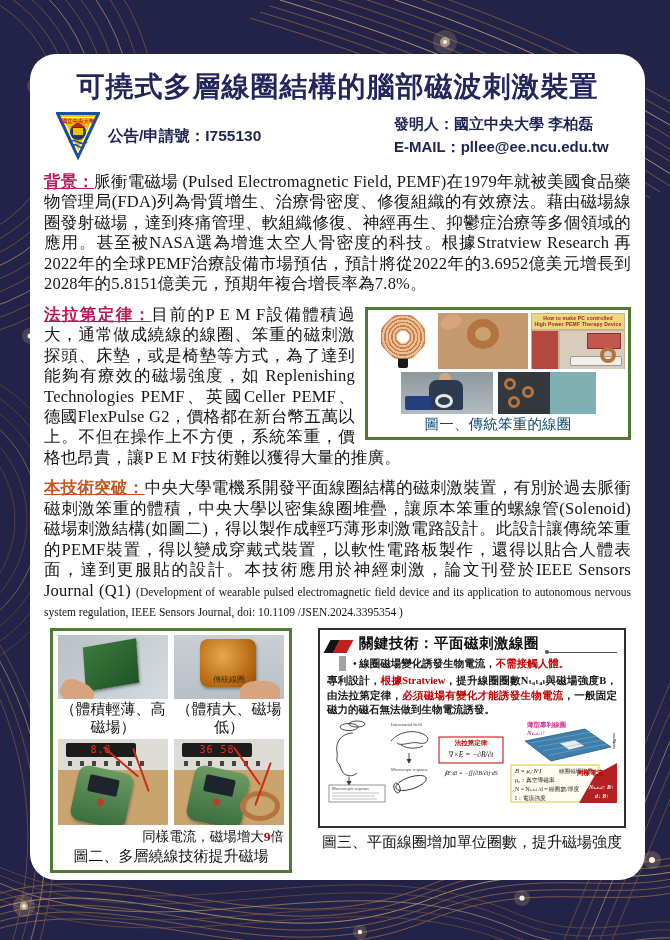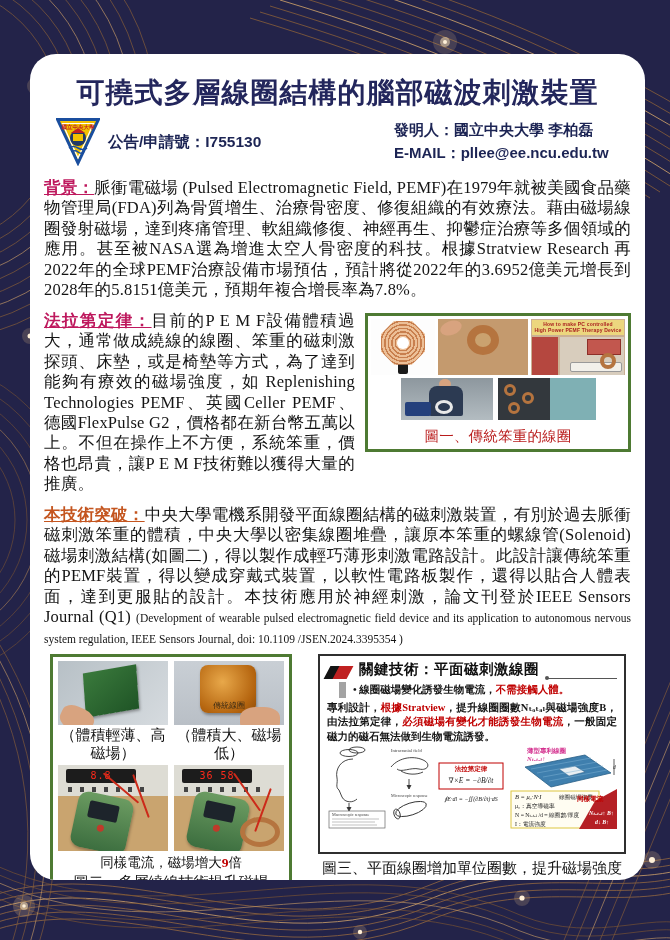--- a/index.html
+++ b/index.html
@@ -3,21 +3,21 @@
 <meta charset="utf-8">
 <style>
   * { margin:0; padding:0; box-sizing:border-box; }
   html,body { width:670px; height:940px; }
   body { position:relative; background:#232349; overflow:hidden;
          font-family:"Liberation Serif","DejaVu Serif",serif; }
   .bg-decor { position:absolute; inset:0; z-index:0; }
 
   .card { position:absolute; left:30px; top:54px; width:615px; height:826px;
           background:#ffffff; border-radius:26px; z-index:1; overflow:hidden;
-          padding:16px 12px 0 12px; }
+          padding:10px 12px 0 12px; }
 
   .title { text-align:center; font-family:"Liberation Sans","DejaVu Sans",sans-serif;
            font-weight:bold; font-size:28px; letter-spacing:1px; color:#23265c;
            margin-top:4px; }
 
   .meta { position:relative; height:56px; margin-top:4px; }
   .badge { position:absolute; left:14px; top:0; }
   .appno { position:absolute; left:66px; top:16px; font-family:"Liberation Sans",sans-serif;
            font-weight:bold; font-size:15.5px; color:#1c2454; }
   .inv-block { position:absolute; left:352px; top:2px; font-family:"Liberation Sans",sans-serif;
@@ -46,21 +46,21 @@
   .pg-dev { position:absolute; right:2px; bottom:3px; width:52px; height:10px; background:#f2f0ea; border:1px solid #999; border-radius:2px;}
   .pg-coil { position:absolute; right:8px; bottom:6px; width:16px; height:16px; border:4px solid #b5743f; border-radius:50%; }
   .f1d { width:92px; background:linear-gradient(#8d979e,#b3bcc1); }
   .f1e { width:98px; background:#33383d; }
   .person-body { position:absolute; left:28px; top:8px; width:34px; height:30px; background:#2c3a52; border-radius:8px 8px 2px 2px;}
   .person-head { position:absolute; left:38px; top:1px; width:12px; height:10px; background:#d8a37f; border-radius:50%;}
   .blue-box { position:absolute; left:4px; bottom:4px; width:26px; height:14px; background:#24407c; border-radius:2px;}
   .white-ring { position:absolute; left:34px; bottom:6px; width:18px; height:14px; border:3px solid #e8e8e8; border-radius:50%;}
   .mat-teal { position:absolute; right:0; top:0; width:46px; height:100%; background:#7fb0b4; }
   .mat-ring { position:absolute; width:12px; height:12px; border:3px solid #b5743f; border-radius:50%; }
-  .fig1-caption { text-align:center; font-size:14.5px; color:#b91c1c; margin-top:8px; }
+  .fig1-caption { text-align:center; font-size:14.5px; color:#0c4a6e; margin-top:2px; }
 
   .oct-coil { width:44px; height:44px; margin:2px auto 0;
       background:repeating-radial-gradient(circle at 50% 50%, #c87f4e 0 1.5px, #ecbf97 1.5px 3.5px);
       clip-path:polygon(30% 0,70% 0,100% 30%,100% 70%,70% 100%,30% 100%,0 70%,0 30%);
       position:relative; }
   .oct-hole { position:absolute; left:16px; top:16px; width:12px; height:12px; background:#fff; border-radius:50%; }
   .oct-handle { width:10px; height:12px; background:#1a1a1a; margin:-3px auto 0; border-radius:2px; }
   .ring-b { width:32px; height:30px; border:8px solid #b5743f; border-radius:50%; margin:6px auto 0; background:#caa26f;}
   .hand-b { position:absolute; left:2px; top:2px; width:22px; height:14px; background:#d8a37f; border-radius:50%; transform:rotate(-20deg);}
 
@@ -83,21 +83,21 @@
   .inst-screen { position:absolute; top:4px; left:8px; width:70px; height:14px; background:#1c1c1c; border-radius:2px;
           color:#ff2a1a; font-family:"DejaVu Sans Mono",monospace; font-size:10px; line-height:14px; text-align:center; letter-spacing:1px;}
   .inst-knobs { position:absolute; top:22px; left:10px; width:80px; height:5px;
           background:repeating-linear-gradient(90deg,#444 0 4px,transparent 4px 12px); }
   .meter { position:absolute; left:16px; top:30px; width:56px; height:56px; border-radius:10px;
           background:linear-gradient(#6b9b61,#3c6e3f); transform:rotate(12deg); box-shadow:1px 2px 3px rgba(0,0,0,.3);}
   .meter-lcd { position:absolute; left:12px; top:8px; width:30px; height:17px; background:#1d242b; border-radius:2px;}
   .meter-dot { position:absolute; left:24px; top:30px; width:7px; height:7px; background:#c03a2a; border-radius:50%;}
   .wire { position:absolute; width:46px; height:2px; background:#cc2a1a; border-radius:2px; }
   .coil-on-desk { position:absolute; right:4px; bottom:4px; width:40px; height:30px; border:5px solid #b5743f; border-radius:50%; }
-  .f2-note { text-align:center; font-size:13.5px; color:#111; margin-top:3px; }
+  .f2-note { text-align:right; font-size:13.5px; color:#111; margin-top:3px; }
   .f2-note .red { font-weight:bold; }
   .fig2-caption { text-align:center; font-size:15px; color:#111; margin-top:1px; }
 
   .fig3-wrap { width:308px; }
   .fig3 { position:relative; width:308px; height:200px; border:2px solid #2f2f2f; background:#fff; padding:4px 7px; overflow:hidden;}
   .f3-header { display:flex; align-items:flex-end; gap:6px; }
   .flag { position:relative; width:26px; height:13px; flex:0 0 26px; }
   .flag i { position:absolute; top:0; width:14px; height:13px; transform:skewX(-28deg); }
   .flag .fb { left:0; background:#141414; }
   .flag .fr { left:9px; background:#c02121; }

